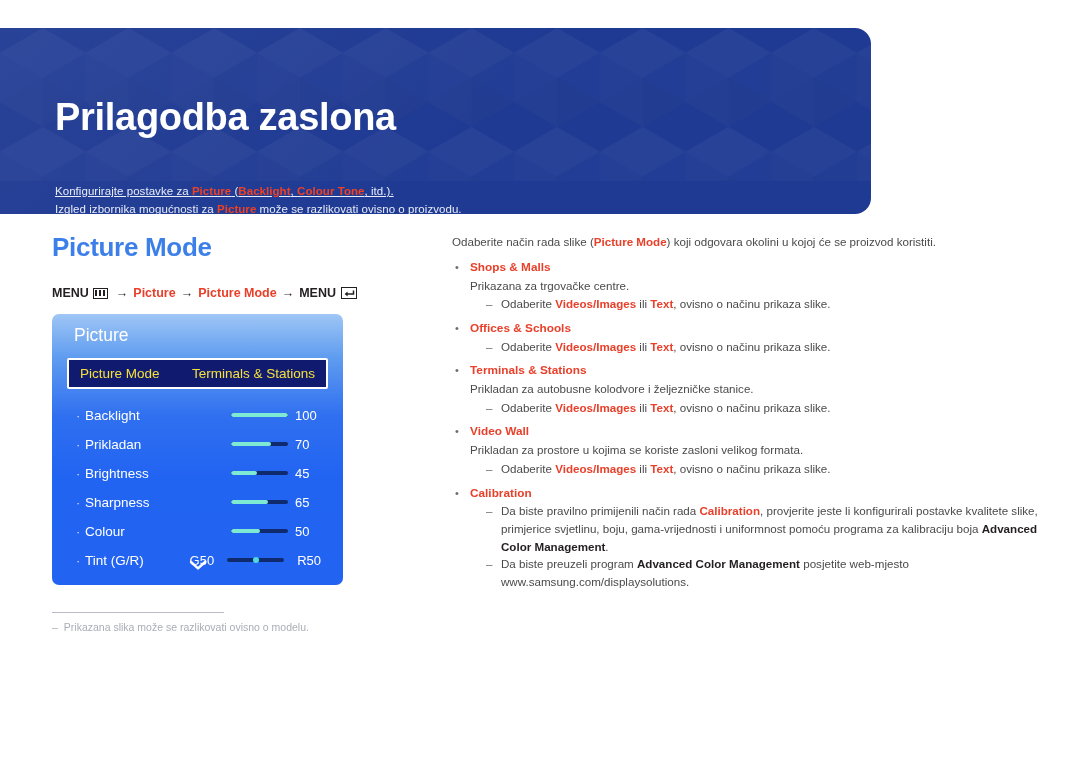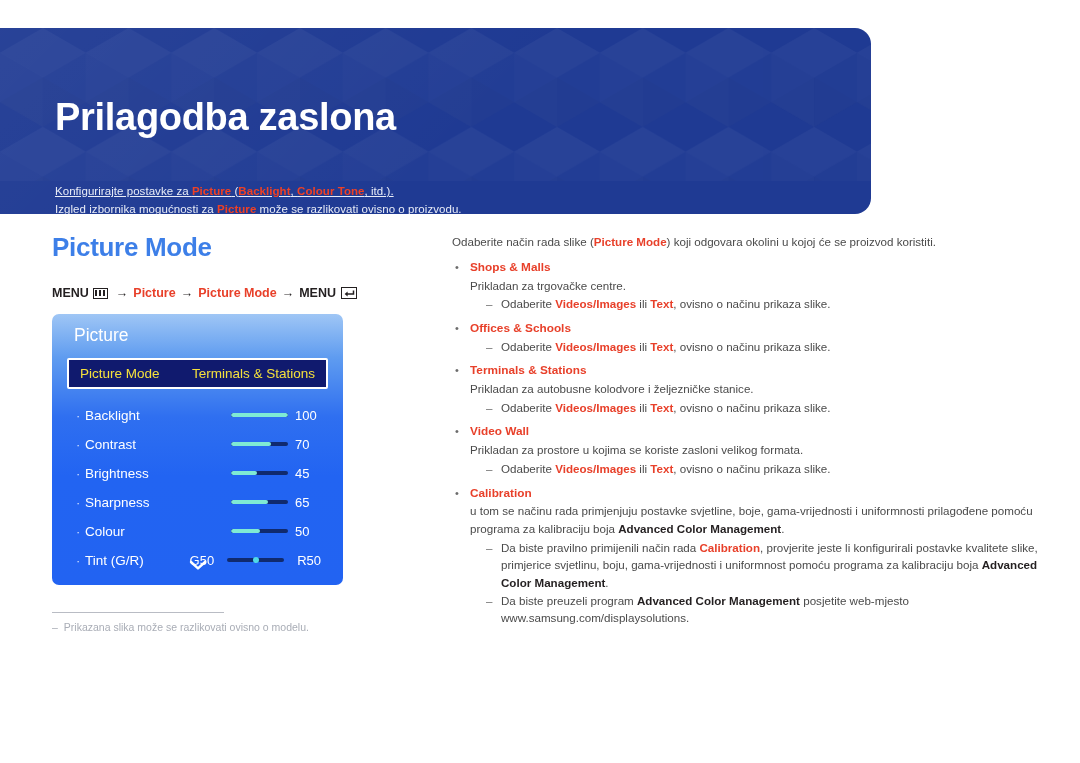--- a/index.html
+++ b/index.html
@@ -314,21 +314,21 @@
       <span class="lbl">Backlight</span>
       <span class="ctrl">
         <span class="bar">
           <i style="width: 100%;"></i>
         </span>
         <span class="val">100</span>
       </span>
     </div>
   <div class="osd-item" id="osd-item-1" style="top:117px">
       <span class="dot">·</span>
-      <span class="lbl">Contrast</span>
+      <span class="lbl">Prikladan</span>
       <span class="ctrl">
         <span class="bar">
           <i style="width: 70%;"></i>
         </span>
         <span class="val">70</span>
       </span>
     </div>
   <div class="osd-item" id="osd-item-2" style="top:146px">
       <span class="dot">·</span>
       <span class="lbl">Brightness</span>
@@ -390,21 +390,21 @@
     <span>Odaberite način rada slike (</span><b class="red">Picture Mode</b><span>) koji odgovara okolini u kojoj će se proizvod koristiti.</span>
   </div>
 
   <div id="groups">
       <div class="grp">
         <div class="grp-head">
           <span class="bul">•</span>
           <span class="htxt">Shops &amp; Malls</span>
         </div>
         <div class="grp-body">
-          <div class="desc">Prikladan za trgovačke centre.</div>
+          <div class="desc">Prikazana za trgovačke centre.</div>
           <div class="sub">
             <span class="dash">‒</span>
             <span class="stxt"><span>Odaberite </span><b class="red">Videos/Images</b><span> ili </span><b class="red">Text</b><span>, ovisno o načinu prikaza slike.</span></span>
           </div>
         </div>
       </div>
       <div class="grp">
         <div class="grp-head">
           <span class="bul">•</span>
           <span class="htxt">Offices &amp; Schools</span>
@@ -443,23 +443,20 @@
         </div>
       </div>
     </div>
 
   <div class="grp">
     <div class="grp-head">
       <span class="bul">•</span>
       <span class="htxt">Calibration</span>
     </div>
     <div class="grp-body">
-      <div class="desc">
-        <span>u tom se načinu rada primjenjuju postavke svjetline, boje, gama-vrijednosti i uniformnosti prilagođene pomoću programa za kalibraciju boja </span><b class="blk">Advanced Color Management</b><span>.</span>
-      </div>
       <div class="sub">
         <span class="dash">‒</span>
         <span class="stxt">
           <span>Da biste pravilno primijenili način rada </span><b class="red">Calibration</b><span>, provjerite jeste li konfigurirali postavke kvalitete slike, primjerice svjetlinu, boju, gama-vrijednosti i uniformnost pomoću programa za kalibraciju boja </span><b class="blk">Advanced Color Management</b><span>.</span>
         </span>
       </div>
       <div class="sub">
         <span class="dash">‒</span>
         <span class="stxt">
           <span>Da biste preuzeli program </span><b class="blk">Advanced Color Management</b><span> posjetite web-mjesto www.samsung.com/displaysolutions.</span>

